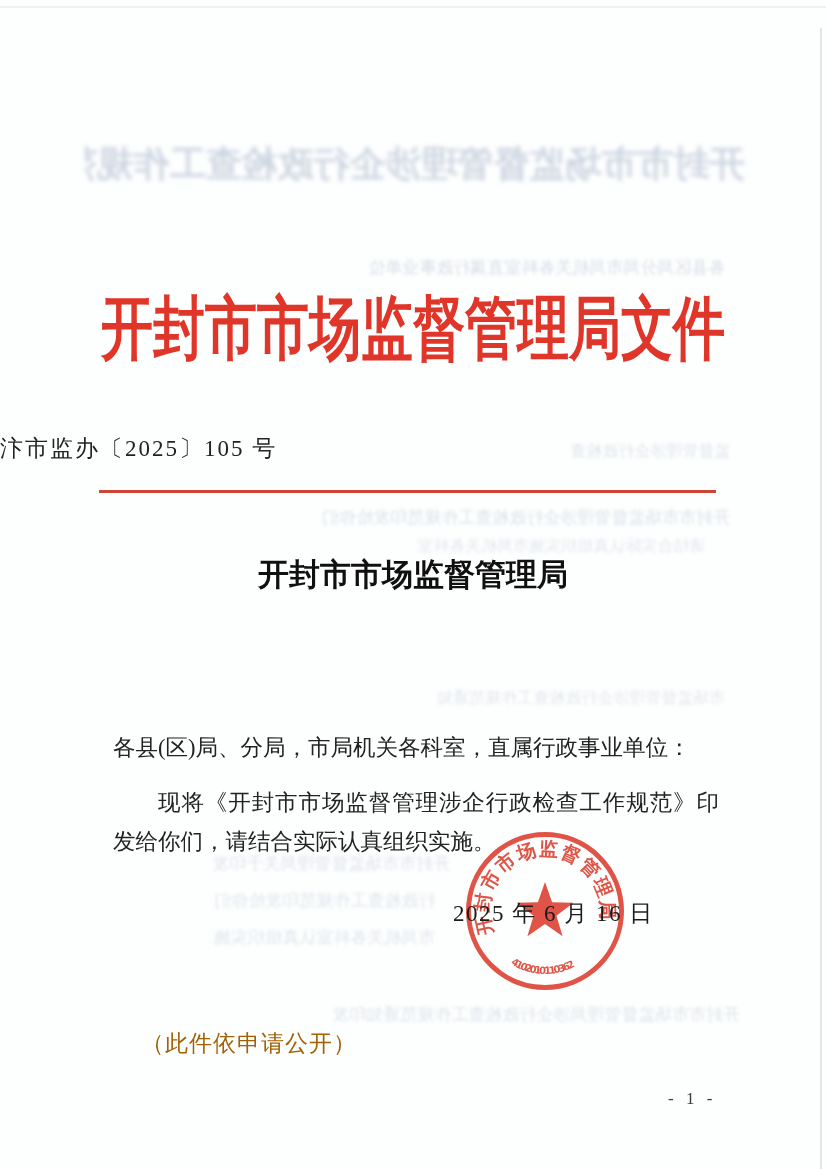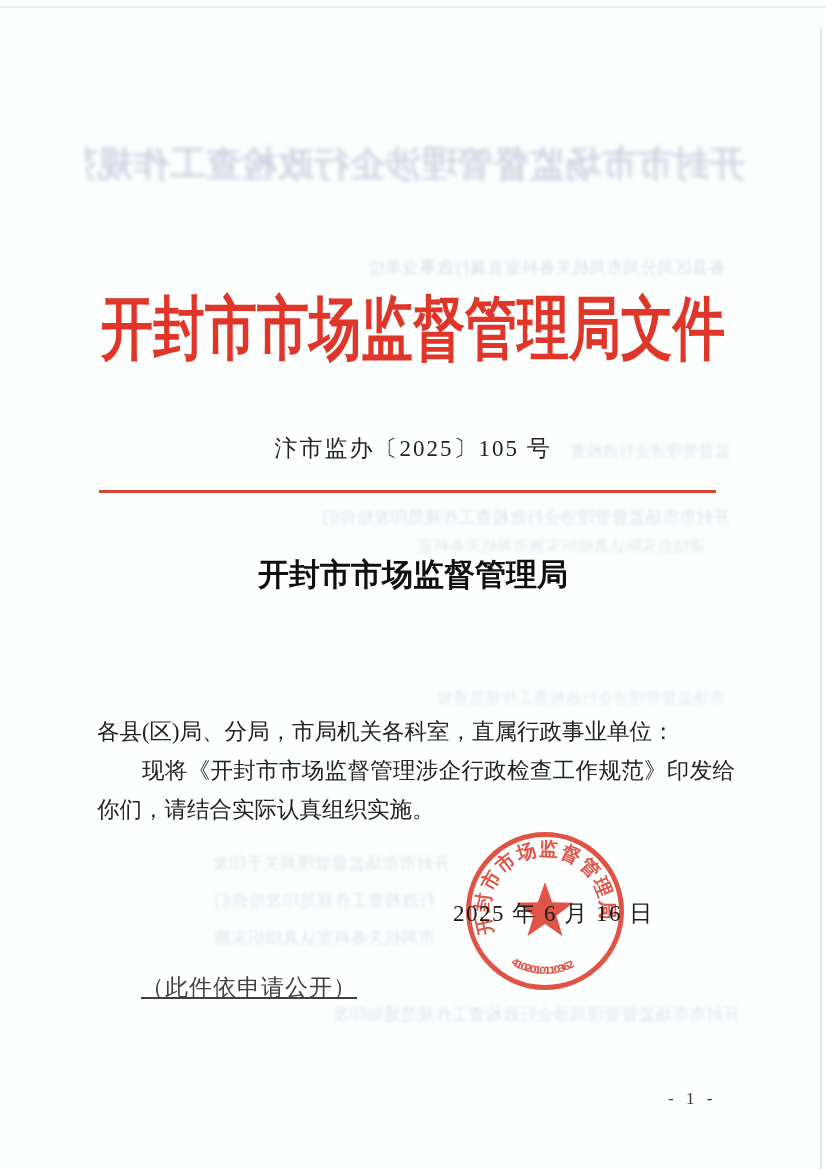--- a/index.html
+++ b/index.html
@@ -41,54 +41,53 @@
     text-align:center;
     font-size:52px;font-weight:bold;
     color:#e0362a;
     letter-spacing:0px;
     transform:scaleY(1.33);
     transform-origin:50% 0;
     white-space:nowrap;
   }
   .doc-number{
     position:absolute;top:433px;left:0;width:826px;
-    text-align:center;
     font-size:23px;letter-spacing:2px;color:#222;
   }
   .red-rule{
     position:absolute;top:490px;left:99px;width:617px;height:3px;
     background:#cf4434;
   }
   .notice-title{
     position:absolute;top:552px;left:0;width:826px;
     text-align:center;
     font-size:31px;font-weight:bold;line-height:45px;
     color:#101010;
   }
   .body-text{
     position:absolute;top:712px;left:97px;width:638px;
     font-size:22.5px;line-height:39px;
     text-align:justify;color:#222;
   }
-  .body-text p{margin:0;}
+  .body-text p{margin:16px;}
   .body-text .para{text-indent:2em;}
 
   .issue-date{
     position:absolute;top:898px;left:447px;
     font-size:23px;letter-spacing:1.5px;color:#1b1b1b;
     z-index:6;white-space:nowrap;margin-left:6px;
   }
   .seal{
     position:absolute;top:826px;left:460px;width:170px;height:170px;
     z-index:5;opacity:.9;
   }
   .disclosure{
-    position:absolute;top:972px;left:141px;
-    font-size:23px;letter-spacing:1px;color:#404040;
-    z-index:6;white-space:nowrap;text-decoration:underline;
+    position:absolute;top:1028px;left:141px;
+    font-size:23px;letter-spacing:1px;color:#a16207;
+    z-index:6;white-space:nowrap;
   }
   .page-number{
     position:absolute;top:1089px;left:668px;
     font-size:17px;letter-spacing:4px;color:#3a3a3a;
   }
 </style>
 </head>
 <body>
 
 <div class="page">

